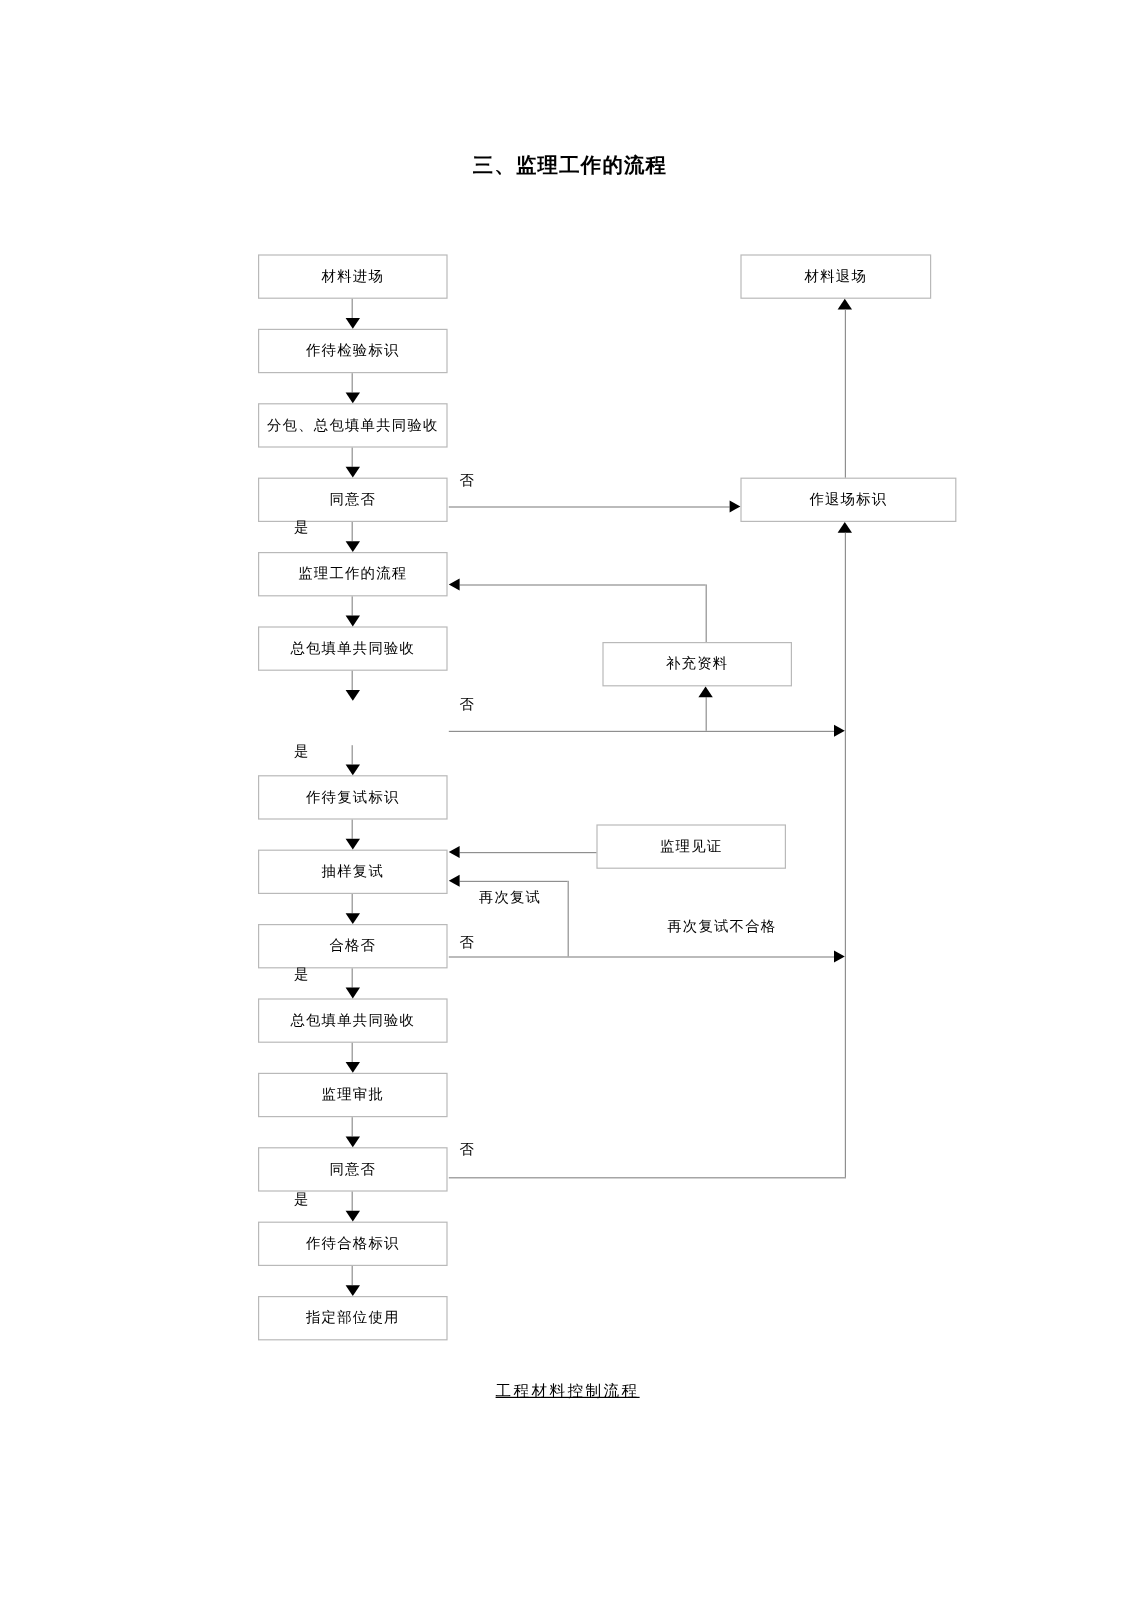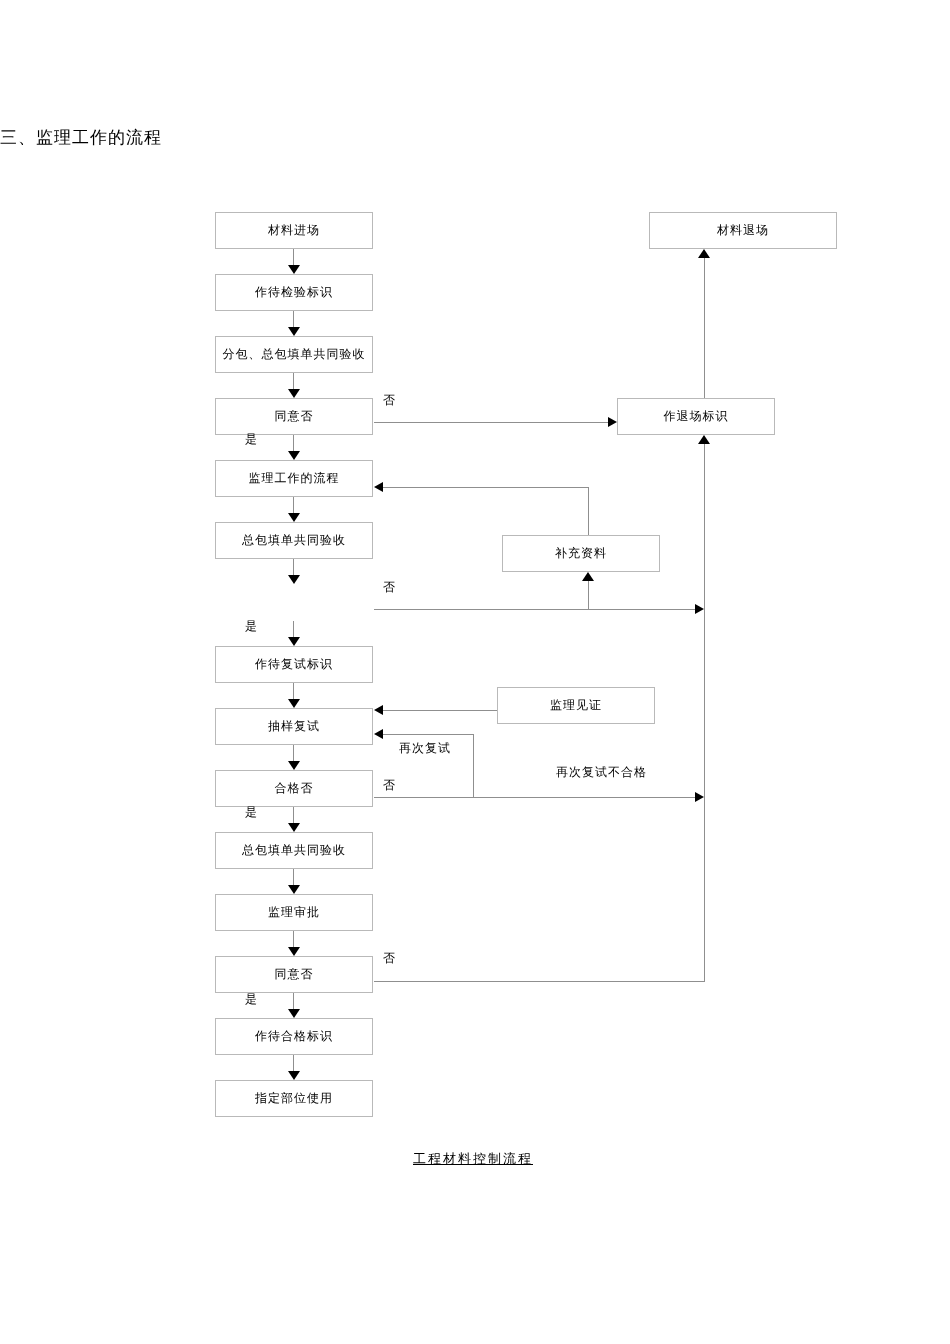--- a/index.html
+++ b/index.html
@@ -1,20 +1,20 @@
 <!DOCTYPE html>
 <html><head>
 <meta charset="utf-8">
 <style>
   html,body{margin:0;padding:0;background:#ffffff;}
   .page{position:relative;width:950px;height:1344px;background:#ffffff;overflow:hidden;
         font-family:"Liberation Serif","DejaVu Serif",serif;color:#000;}
-  .title{position:absolute;left:0;right:0;top:126px;
+  .title{position:absolute;left:0;right:0;top:126px;text-align:center;
          font-family:"Liberation Sans","DejaVu Sans",sans-serif;
-         font-weight:normal;font-size:17px;letter-spacing:1px;}
+         font-weight:bold;font-size:17px;letter-spacing:1px;}
   .caption{position:absolute;left:413px;top:1150px;font-size:13px;letter-spacing:2px;
            text-decoration:underline;}
   .box{position:absolute;box-sizing:border-box;border:1px solid #b9b9b9;background:#fff;
        display:flex;align-items:center;justify-content:center;
        font-size:12px;letter-spacing:1px;}
   .w-left{left:215px;width:158px;height:37px;}
   .hl{position:absolute;height:1px;background:#8f8f8f;}
   .vl{position:absolute;width:1px;background:#8f8f8f;}
   .ah{position:absolute;width:0;height:0;}
   .ah-down{border-left:6px solid transparent;border-right:6px solid transparent;border-top:9px solid #000;}
@@ -66,24 +66,24 @@
   <div class="box w-left" style="top:956px">
       <span>同意否</span>
     </div>
   <div class="box w-left" style="top:1018px">
       <span>作待合格标识</span>
     </div>
   <div class="box w-left" style="top:1080px">
       <span>指定部位使用</span>
     </div>
 
-  <div class="box" style="left:649px;top:212px;width:188px;height:37px">
+  <div class="box" style="left:617px;top:212px;width:159px;height:37px">
       <span>材料退场</span>
     </div>
-  <div class="box" style="left:617px;top:398px;width:158px;height:37px">
+  <div class="box" style="left:617px;top:398px;width:180px;height:37px">
       <span>作退场标识</span>
     </div>
   <div class="box" style="left:497px;top:687px;width:158px;height:37px">
       <span>监理见证</span>
     </div>
   <div class="box" style="left:502px;top:535px;width:158px;height:37px">
       <span>补充资料</span>
     </div>
 
   <div class="vl" style="left:293px;top:249px;height:16px"></div>

